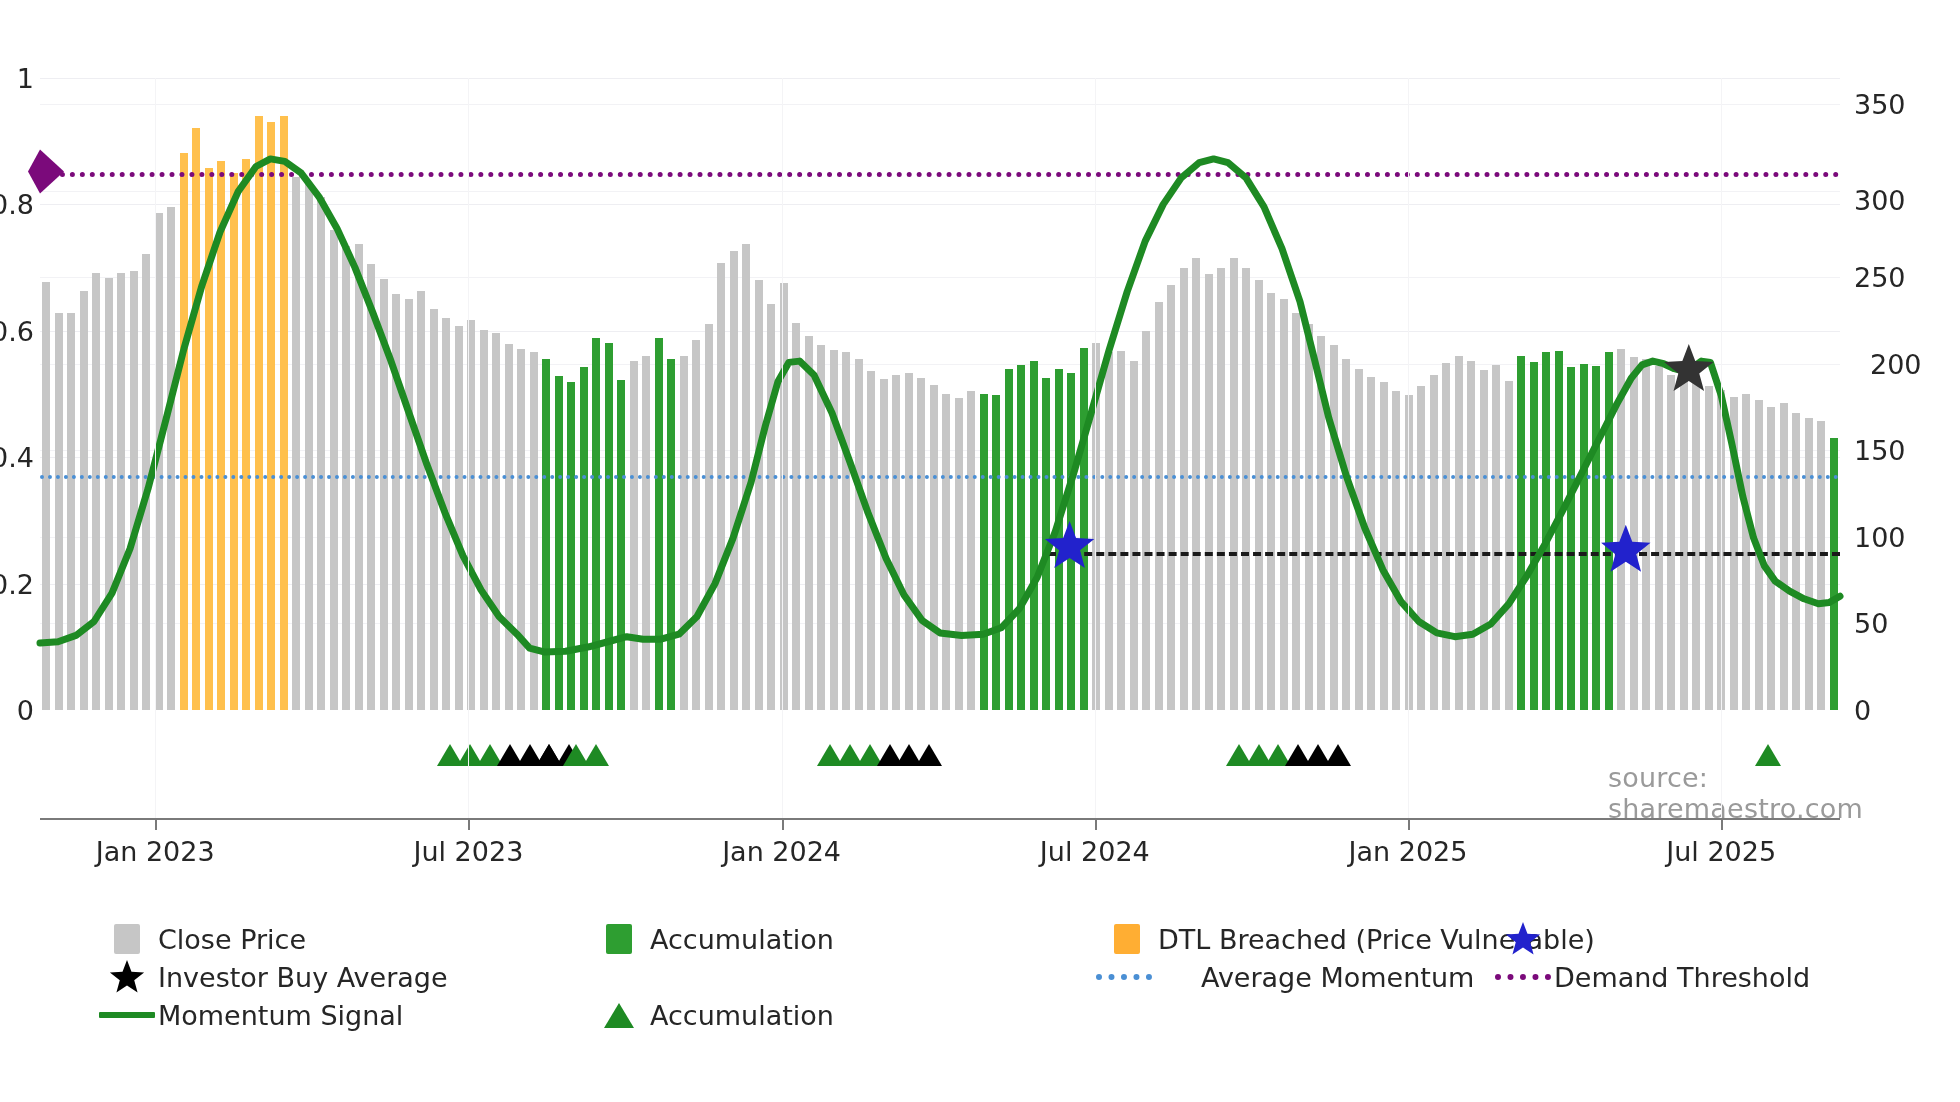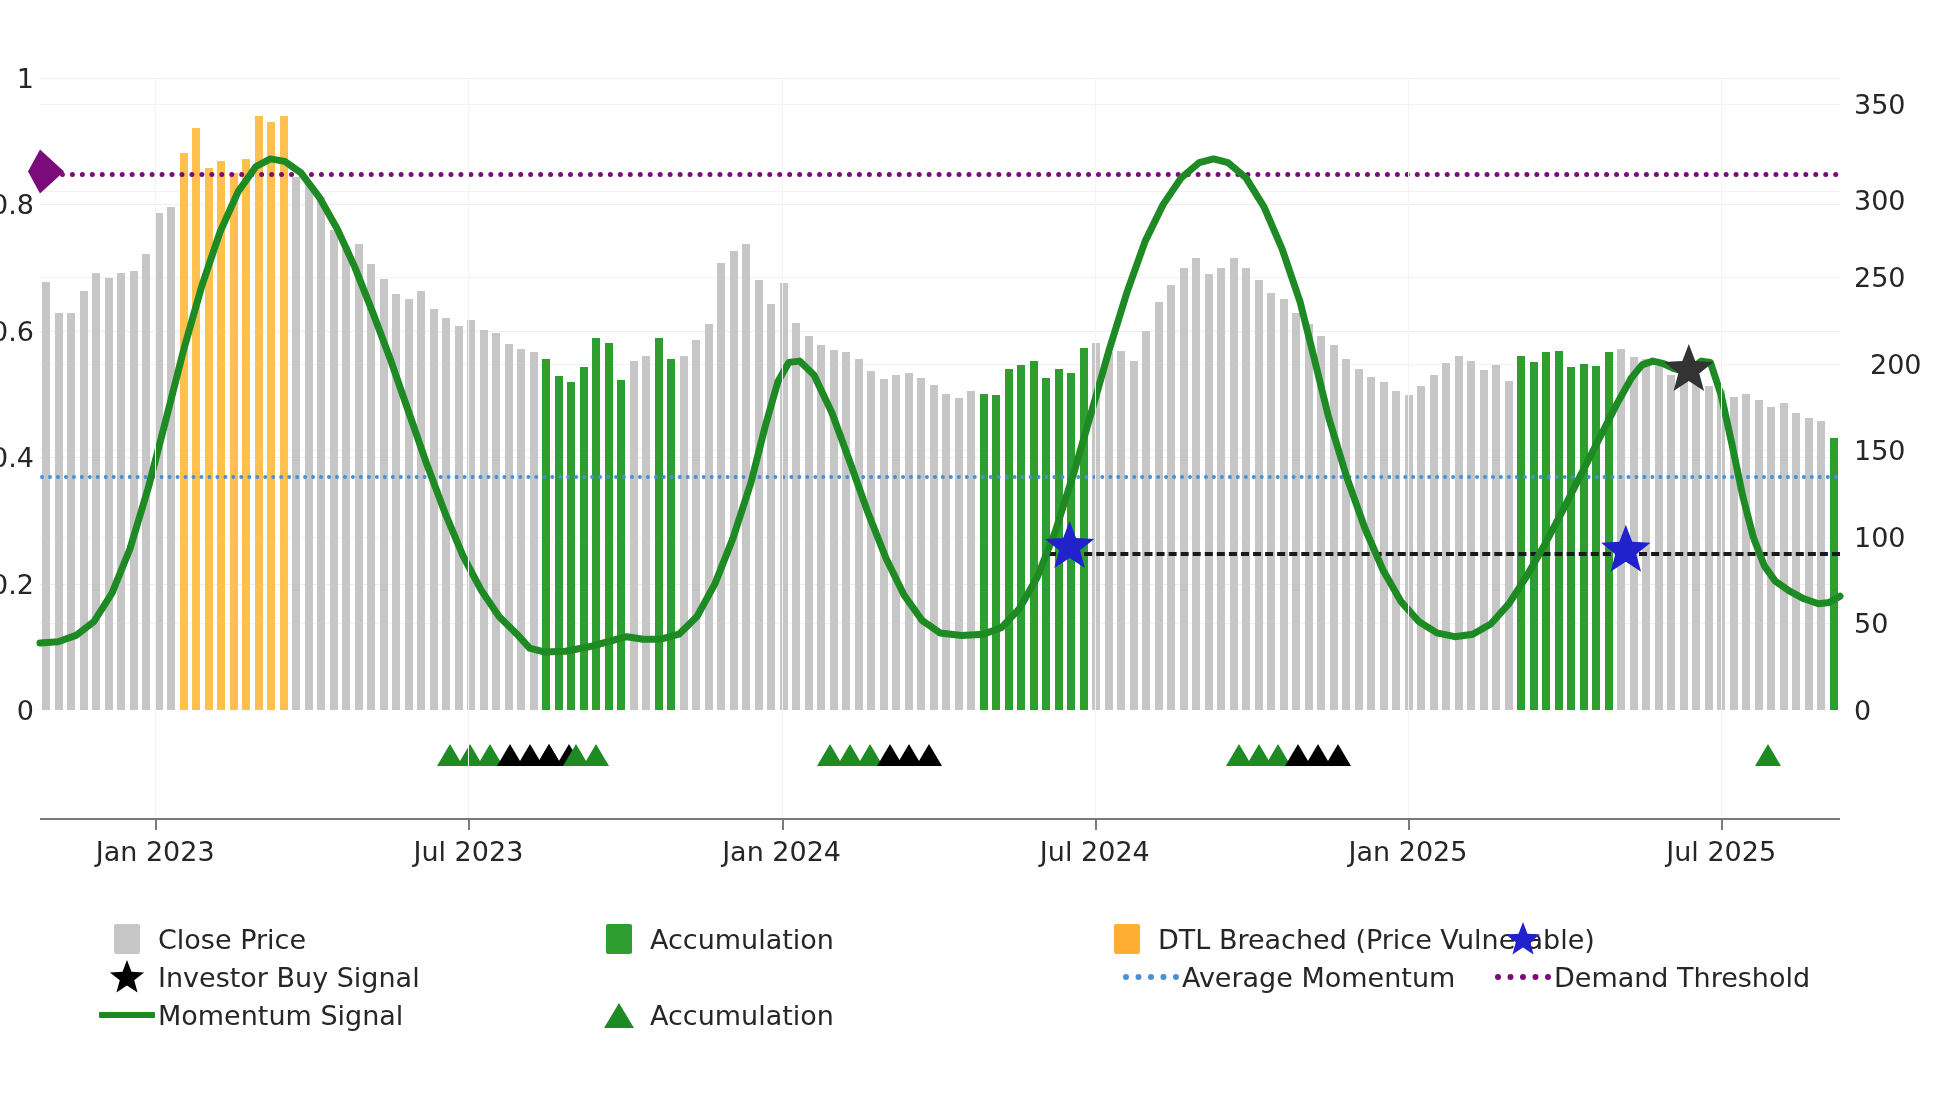--- a/index.html
+++ b/index.html
@@ -274,20 +274,21 @@
       <div class="tri k" style="left: 876.2px;"></div>
       <div class="tri g" style="left: 1185.8px;"></div>
       <div class="tri g" style="left: 1205.6px;"></div>
       <div class="tri g" style="left: 1225.4px;"></div>
       <div class="tri k" style="left: 1245.2px;"></div>
       <div class="tri k" style="left: 1265px;"></div>
       <div class="tri k" style="left: 1284.8px;"></div>
       <div class="tri g" style="left: 1715px;"></div>
     </div>
 
+  <div class="source">source: sharemaestro.com</div>
 
   <div class="xaxis"></div>
   <div id="xticks">
       <div class="vgrid" style="left: 155.2px;"></div>
       <div class="xtick" style="left: 155.2px;"></div>
       <div class="xlabel" style="left: 155.2px;">Jan 2023</div>
       <div class="vgrid" style="left: 468.4px;"></div>
       <div class="xtick" style="left: 468.4px;"></div>
       <div class="xlabel" style="left: 468.4px;">Jul 2023</div>
       <div class="vgrid" style="left: 781.6px;"></div>
@@ -332,23 +333,23 @@
           </div>
         </div>
       </div>
       <div class="lrow">
         <div class="litem" style="left: 0px;">
           <div class="lkey">
             <svg width="40" height="36" viewBox="0 0 40 36">
               <path d="M20.00,1.00L24.47,12.85L37.12,13.44L27.23,21.35L30.58,33.56L20.00,26.60L9.42,33.56L12.77,21.35L2.88,13.44L15.53,12.85Z" fill="#000000"></path>
             </svg>
           </div>
-          <div class="ltext">Investor Buy Signal</div>
-        </div>
-        <div class="litem" style="left: 1024px;">
+          <div class="ltext">Investor Buy Average</div>
+        </div>
+        <div class="litem" style="left: 997px; gap: 46px;">
           <div class="lkey">
             <div class="ldot" style="border-top-color: rgb(74, 143, 212);"></div>
           </div>
           <div class="ltext">Average Momentum</div>
         </div>
         <div class="litem" style="left: 1396px;">
           <div class="lkey">
             <div class="ldot" style="border-top-color: rgb(123, 10, 123);"></div>
           </div>
           <div class="ltext">Demand Threshold</div>

